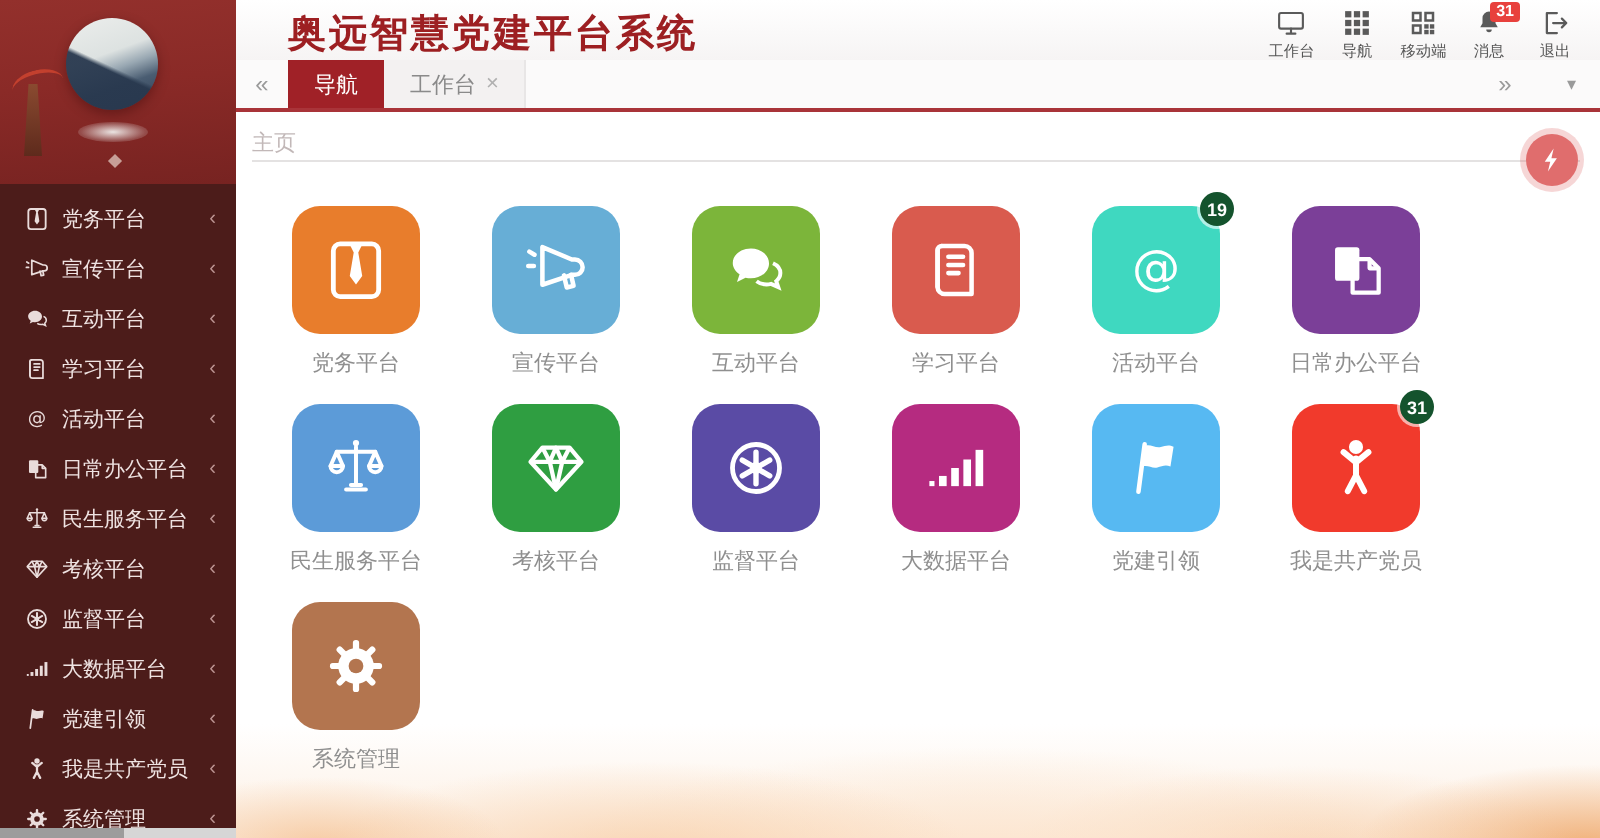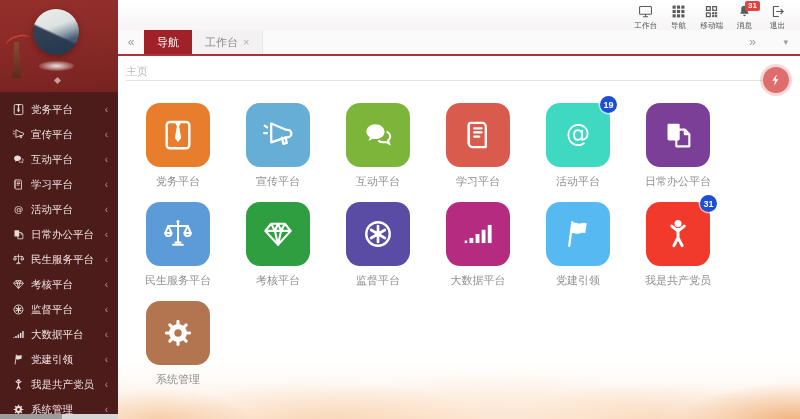--- a/index.html
+++ b/index.html
@@ -65,21 +65,21 @@
   .quick-btn{position:absolute;right:11px;top:11px;width:26px;height:26px;border-radius:50%;
     background:#e06d6d;box-shadow:0 0 0 3px rgba(224,109,109,.28);
     display:flex;align-items:center;justify-content:center;cursor:pointer;z-index:4;}
   .quick-btn .qicon{width:14px;height:14px;display:flex;}
   
   .grid{position:absolute;left:10px;top:47px;display:grid;grid-template-columns:repeat(6,100px);row-gap:13px;}
   .cell{display:flex;flex-direction:column;align-items:center;}
   .tile{width:64px;height:64px;border-radius:14px;position:relative;display:flex;align-items:center;justify-content:center;cursor:pointer;}
   .tile .ticon{width:34px;height:34px;display:flex;}
   .tile-badge{position:absolute;top:-7px;right:-7px;min-width:17px;height:17px;border-radius:9px;
-    background:#1d4ed8;box-shadow:0 0 0 1.5px rgba(255,255,255,.6);color:#fff;font-size:9px;font-weight:bold;
+    background:#14532d;box-shadow:0 0 0 1.5px rgba(255,255,255,.6);color:#fff;font-size:9px;font-weight:bold;
     display:flex;align-items:center;justify-content:center;padding:0 1px;box-sizing:border-box;}
   .tile-label{margin-top:7px;font-size:11px;color:#8f8f8f;white-space:nowrap;}
 </style>
 </head>
 <body>
 
 <div class="sidebar">
   <div class="banner">
     <div class="ribbon"></div>
     <div class="tower"></div>
@@ -260,20 +260,21 @@
         <span class="chev">‹</span>
       </div>
     </div>
   <div class="side-scroll">
     <div class="thumb"></div>
   </div>
 </div>
 
 <div class="main">
   <div class="topbar">
+    <div class="title">奥远智慧党建平台系统</div>
     <div class="actions">
         <div class="action">
           <span class="aicon">
             <svg xmlns="http://www.w3.org/2000/svg" viewBox="0 0 24 24" width="100%" height="100%">
               <g fill="none" stroke="#5a5a5a" stroke-width="1.7" stroke-linecap="round">
                 <rect x="2.5" y="4" width="19" height="12.5" rx="1.5"></rect>
                 <path d="M8.5 20.5h7M12 16.5v4"></path>
               </g>
             </svg>
           </span>

